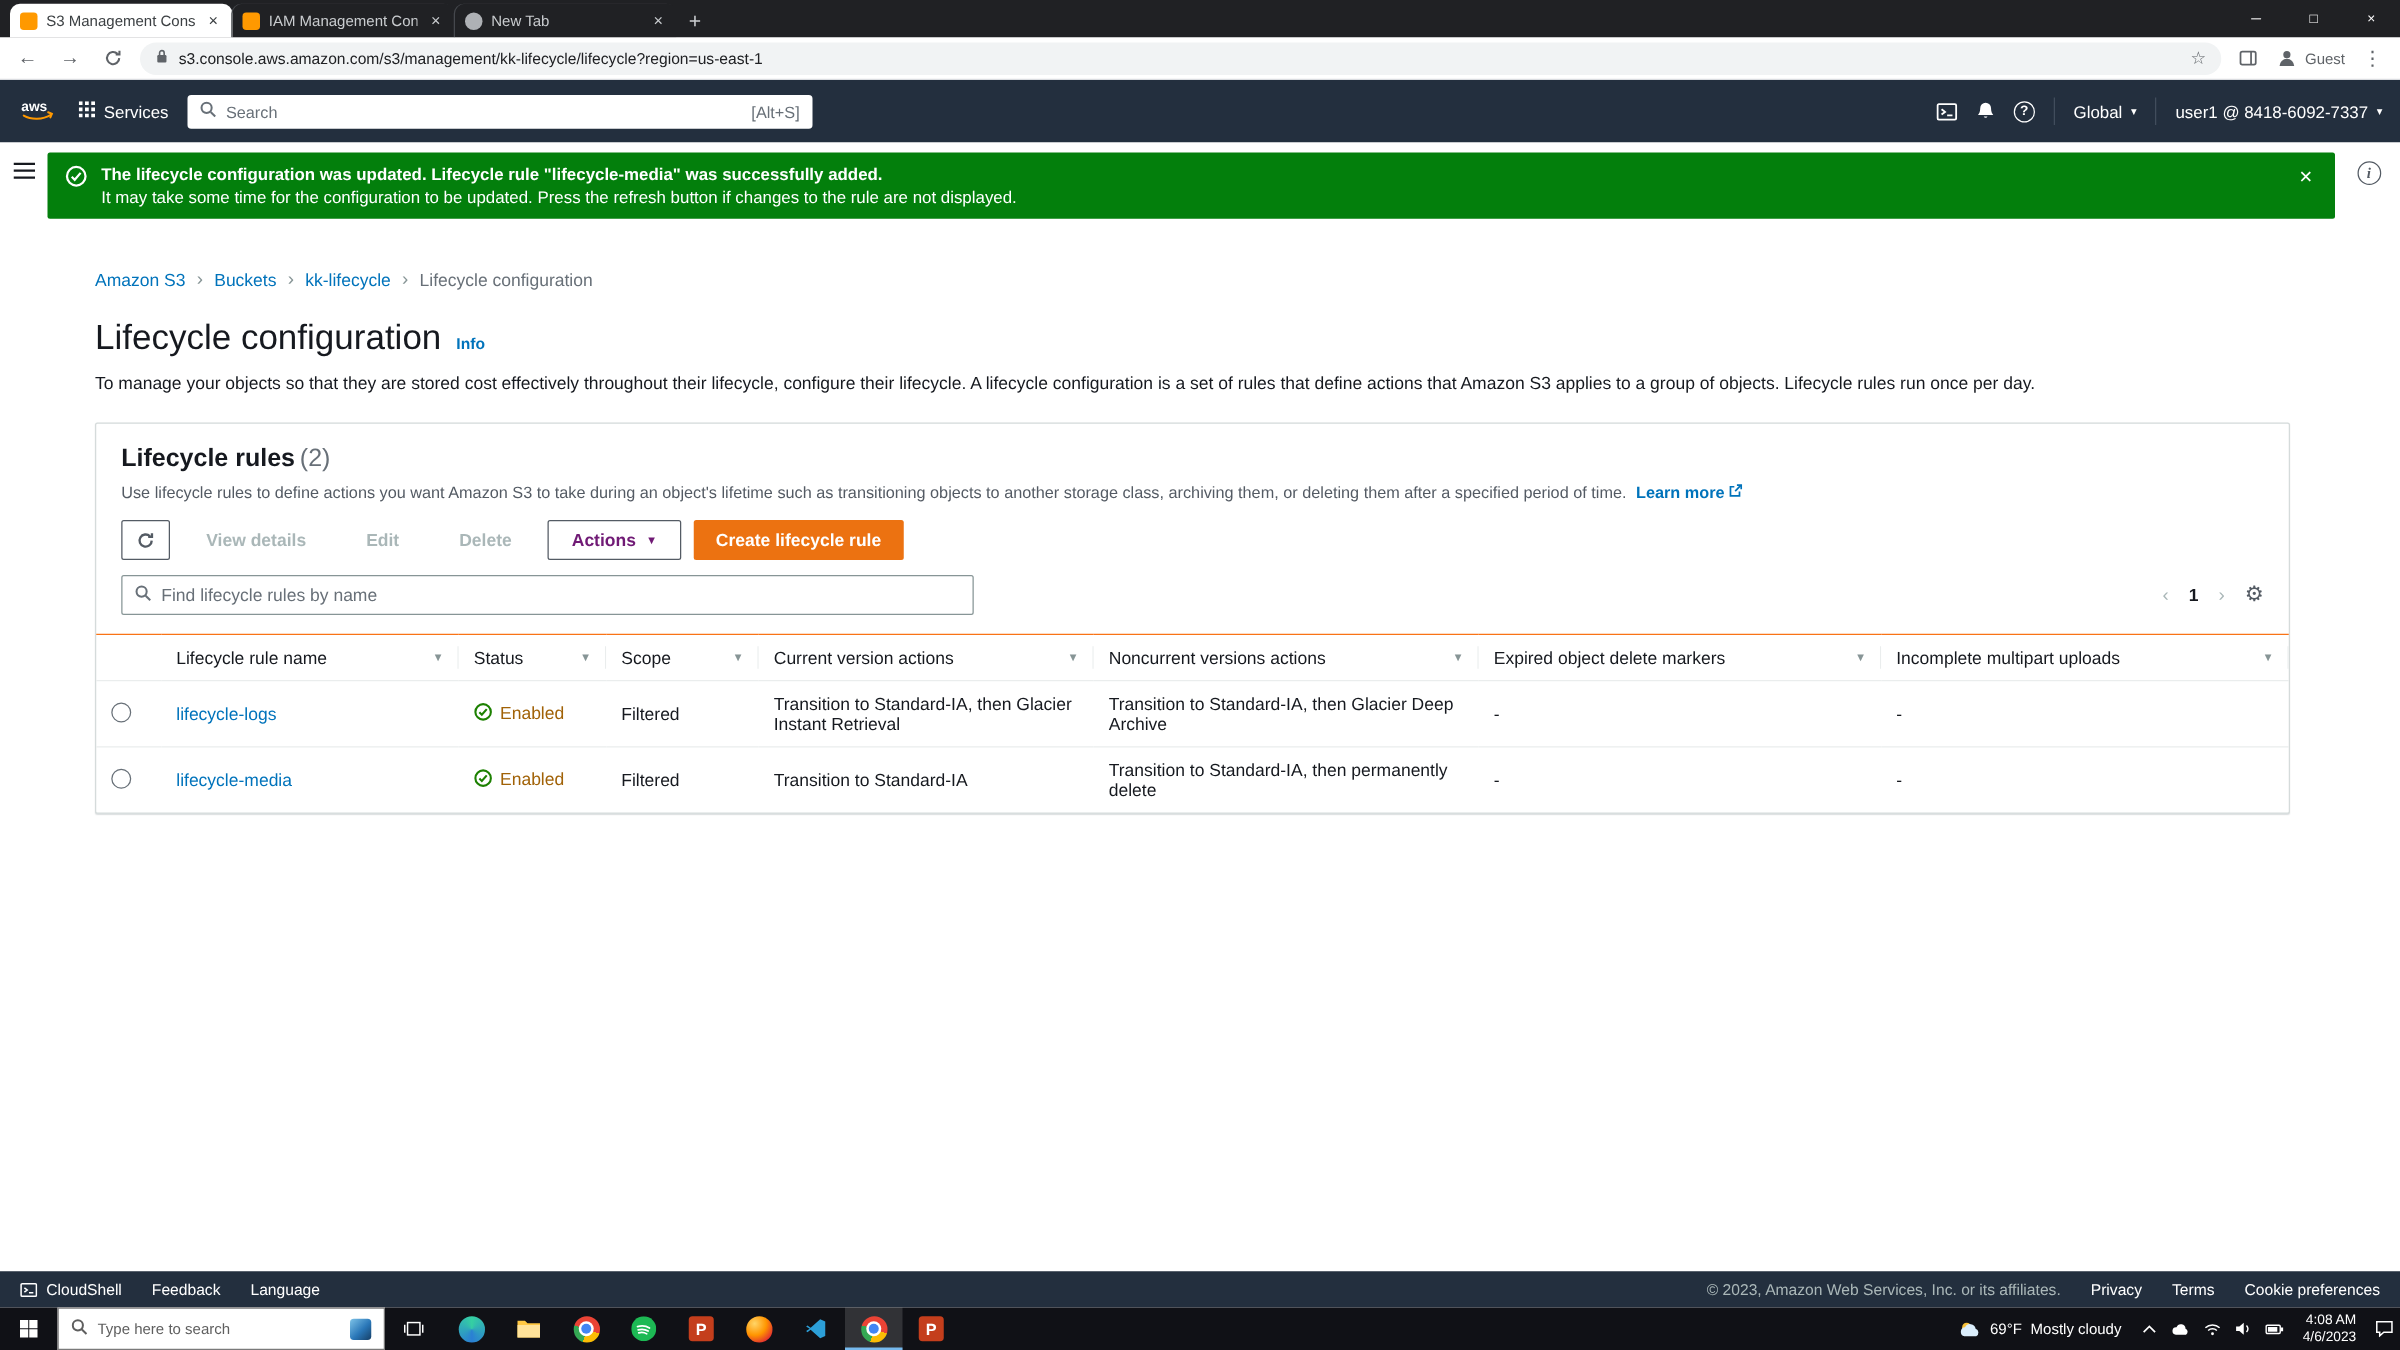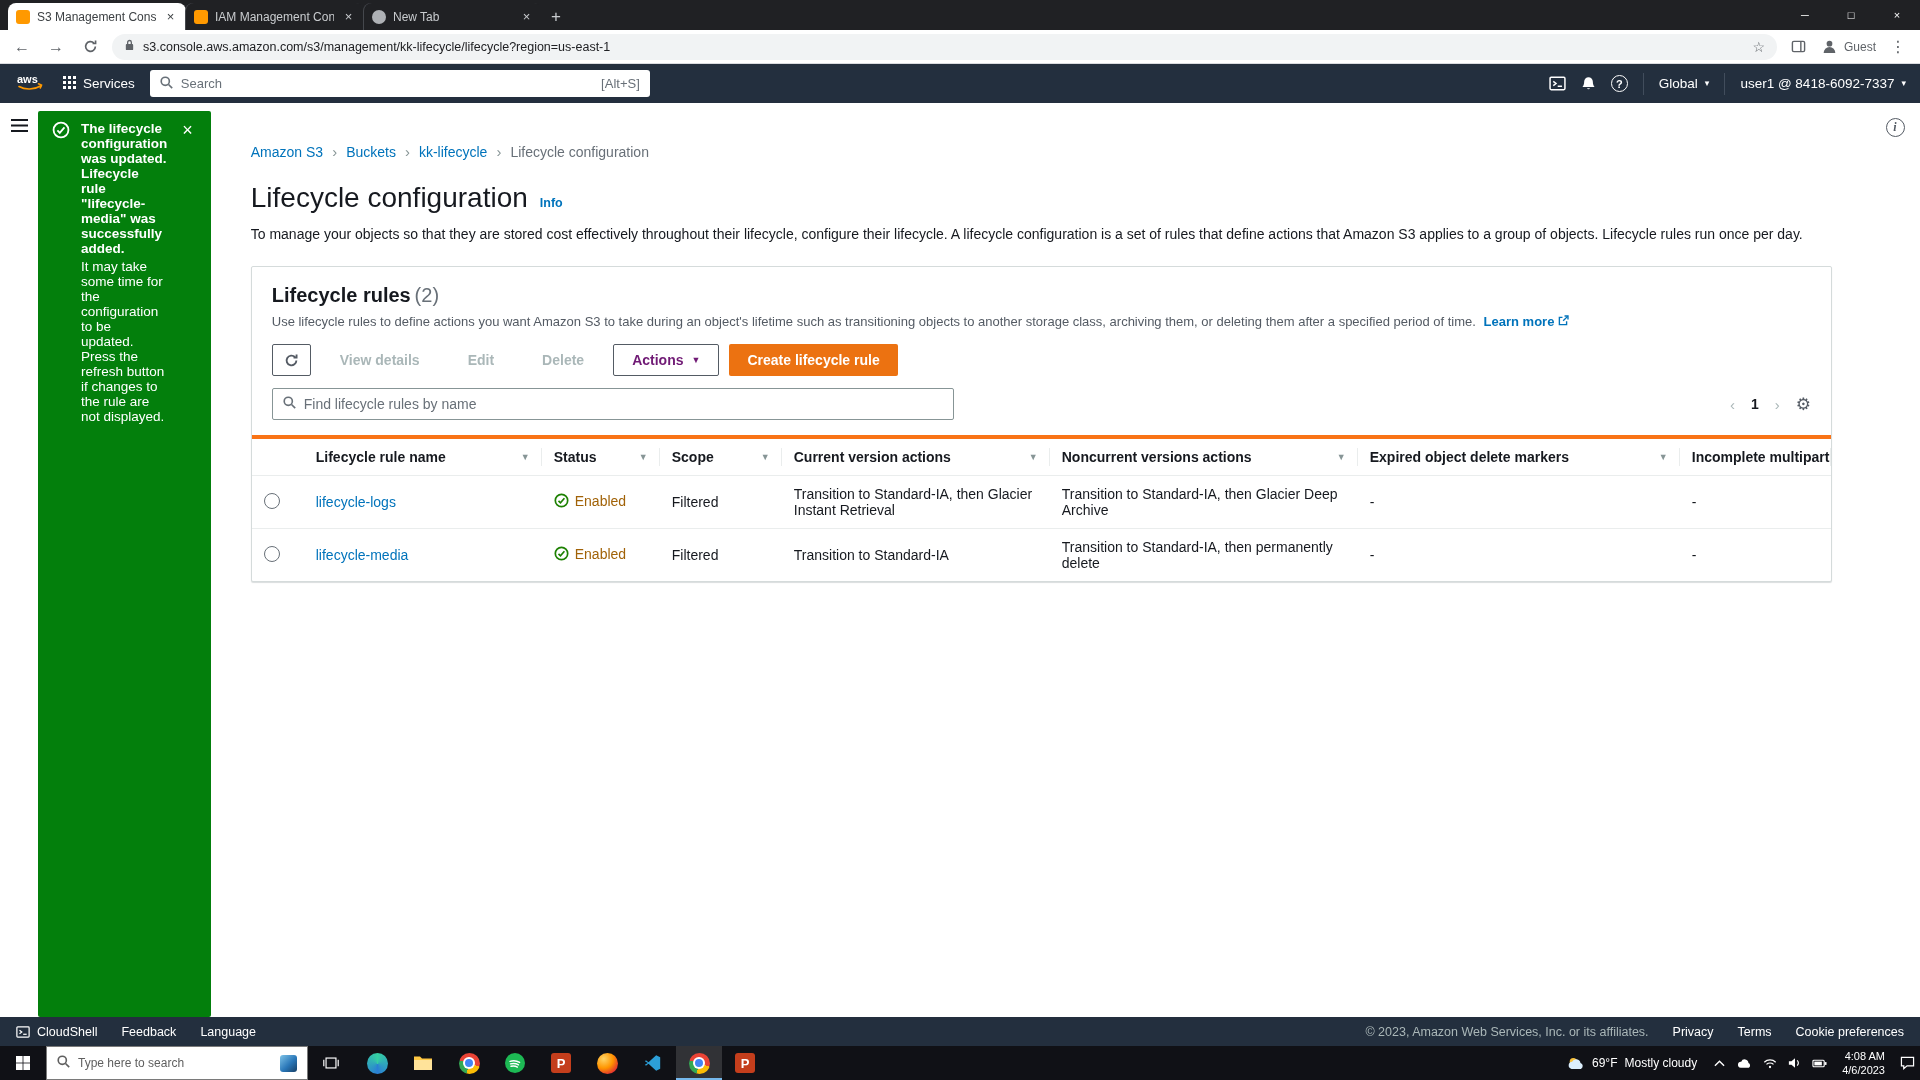--- a/index.html
+++ b/index.html
@@ -25,37 +25,37 @@
 
   
   .toolbar{height:34px;background:#fff;display:flex;align-items:center;padding:0 10px;gap:10px;border-bottom:1px solid #dadce0;flex:none}
   .nav-ico{width:24px;height:24px;display:flex;align-items:center;justify-content:center;color:#5f6368;font-size:16px;border-radius:50%}
   .omnibox{flex:1;height:26px;background:#f1f3f4;border-radius:13px;display:flex;align-items:center;padding:0 12px;gap:8px;font-size:12.5px;color:#202124}
   .omnibox .url{flex:1;white-space:nowrap;overflow:hidden}
   .omnibox .star{color:#5f6368;font-size:14px}
   .chip{display:flex;align-items:center;gap:6px;color:#5f6368;font-size:12px}
 
   
-  .awsnav{height:39px;background:#232f3e;display:flex;align-items:center;padding:0 14px;gap:15px;color:#fff;flex:none;font-size:13.5px}
+  .awsnav{height:50px;background:#232f3e;display:flex;align-items:center;padding:0 14px;gap:15px;color:#fff;flex:none;font-size:13.5px}
   .awsnav .item{display:flex;align-items:center;gap:7px;color:#fff}
   .aws-search{width:500px;height:27px;background:#fff;border-radius:3px;display:flex;align-items:center;padding:0 10px;gap:8px;color:#687078;font-size:13px}
   .aws-search input{flex:1;color:#16191f}
   .aws-search input::placeholder{color:#687078}
   .shortcut{color:#687078}
   .awsnav .spacer{flex:1}
   .circle-q{width:17px;height:17px;border:1.4px solid #fff;border-radius:50%;display:flex;align-items:center;justify-content:center;font-size:11px;font-weight:bold}
   .vsep{width:1px;height:22px;background:#414d5c}
   .caret{font-size:9px;line-height:1}
 
   
   .main-region{flex:1;display:flex;background:#fff;overflow:hidden}
   .left-rail{width:38px;flex:none;padding-top:15px;display:flex;justify-content:center;align-items:flex-start}
   .right-rail{width:50px;flex:none;padding-top:15px;display:flex;justify-content:center;align-items:flex-start}
   .circle-i{width:19px;height:19px;border:1.5px solid #545b64;border-radius:50%;color:#545b64;display:flex;align-items:center;justify-content:center;font-size:12px;font-weight:bold;font-family:"Liberation Serif",serif;font-style:italic}
-  .center{flex:1;display:flex;flex-direction:row;min-width:0}
+  .center{flex:1;display:flex;flex-direction:column;min-width:0}
 
   .banner{margin:8px 2px 0 0;background:#037f0c;color:#fff;border-radius:2px;padding:10px 14px;display:flex;gap:11px;align-items:flex-start;font-size:13.5px}
   .banner .b1{font-weight:bold}
   .banner .b2{margin-top:3px}
   .banner-close{margin-left:auto;font-size:18px;line-height:1;padding:0 4px;color:#fff}
 
   .page{padding:12px 38px 0 38px}
   .breadcrumb{margin-top:28px;display:flex;align-items:center;gap:9px;font-size:14px}
   .bc-link{color:#0073bb;text-decoration:none}
   .bc-sep{color:#879596;font-size:15px}
@@ -81,21 +81,21 @@
   .btn.primary{background:#ec7211;color:#fff;border:none}
   .findrow{display:flex;align-items:center;padding:3px 20px 15px}
   .find{width:682px;height:32px;border:1px solid #879596;border-radius:2px;display:flex;align-items:center;padding:0 10px;gap:8px;color:#687078;background:#fff}
   .find input{flex:1;color:#16191f}
   .find input::placeholder{color:#687078}
   .pager{margin-left:auto;display:flex;align-items:center;gap:16px;color:#aab7b8;font-size:15px}
   .page-num{color:#16191f;font-weight:bold;font-size:14px}
   .gear{color:#545b64;font-size:17px}
 
   table{width:100%;border-collapse:collapse;font-size:14px;table-layout:fixed}
-  th{font-weight:bold;text-align:left;padding:10px 12px;border-top:4px solid #f97316;border-bottom:1px solid #eaeded;color:#16191f;white-space:nowrap;position:relative;overflow:hidden}
+  th{font-weight:normal;text-align:left;padding:10px 12px;border-top:1px solid #f97316;border-bottom:1px solid #eaeded;color:#16191f;white-space:nowrap;position:relative;overflow:hidden}
   th .th-in{display:flex;align-items:center;justify-content:space-between;gap:6px}
   th:not(:first-child)::after{content:"";position:absolute;right:0;top:26%;height:48%;width:1px;background:#eaeded}
   .col-caret{color:#879596;font-size:9px}
   td{padding:10px 12px;border-bottom:1px solid #eaeded;vertical-align:middle}
   tbody tr:last-child td{border-bottom:none}
   .rowlink{color:#0073bb;text-decoration:none}
   .radio{width:16px;height:16px;border:1px solid #687078;border-radius:50%;display:inline-block;background:#fff}
   .status{display:inline-flex;align-items:flex-start;gap:6px;color:#a16207}
 
   

